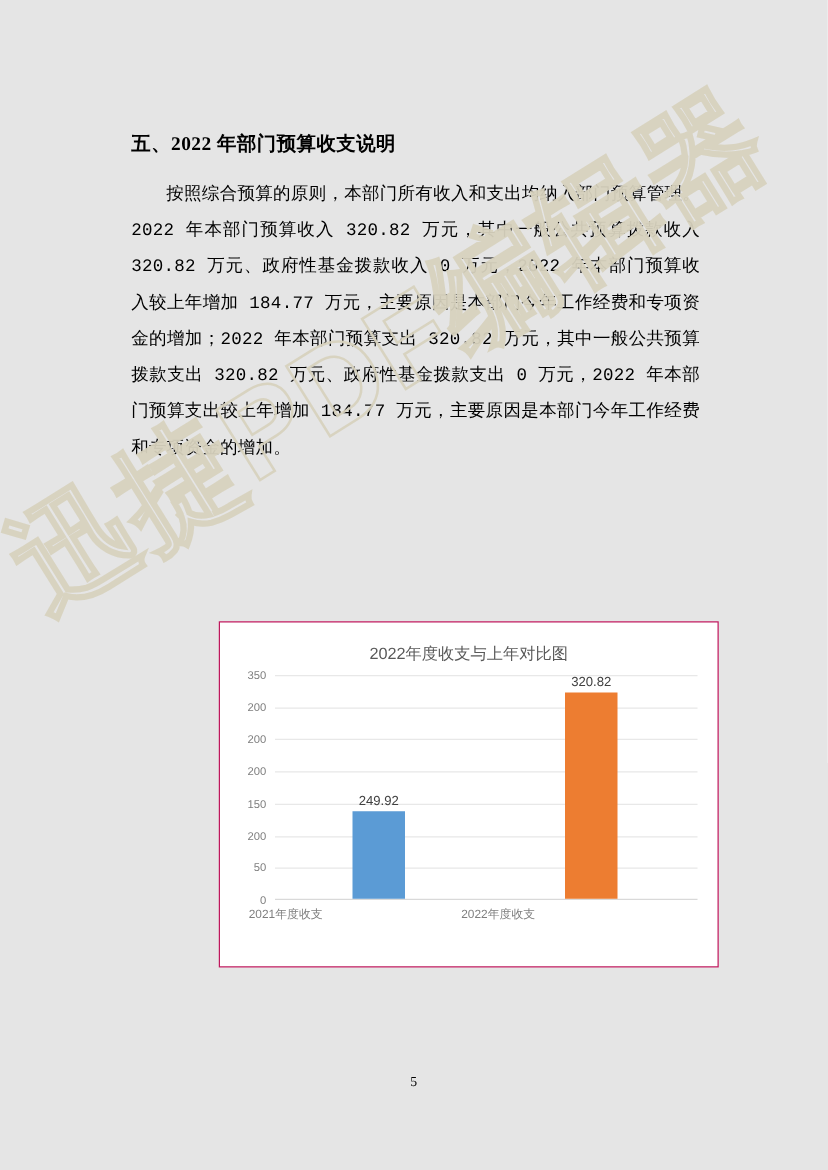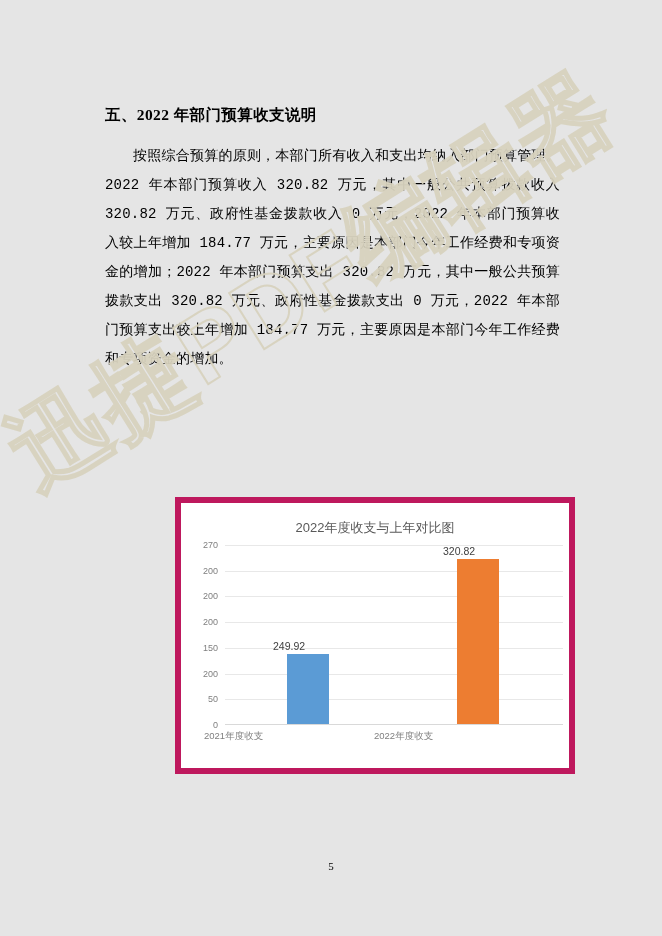--- a/index.html
+++ b/index.html
@@ -52,21 +52,21 @@
     letter-spacing: 0.2px;
     font-family: Liberation Mono, monospace;
   }
   
   .chart-box {
     position: absolute;
     left: 175px;
     top: 497px;
     width: 400px;
     height: 277px;
-    border: 6px solid #be185d;
+    border: 1px solid #be185d;
     background: #ffffff;
     box-sizing: border-box;
   }
   .chart-title {
     position: absolute;
     top: 16px;
     left: 0;
     width: 100%;
     text-align: center;
     font-family: "Liberation Sans", sans-serif;
@@ -112,21 +112,21 @@
     background: #d9d9d9;
   }
   .bar {
     position: absolute;
     bottom: 1px;
     width: 42px;
   }
   .bar-label {
     position: absolute;
     width: 70px;
-    text-align: left;
+    text-align: center;
     font-family: "Liberation Sans", sans-serif;
     font-size: 10.5px;
     color: #404040;
   }
   .x-lab {
     position: absolute;
     top: 227px;
     width: 120px;
     text-align: left;
     font-family: "Liberation Sans", sans-serif;
@@ -204,21 +204,21 @@
     <div class="chart-title">2022年度收支与上年对比图</div>
 
     <div class="y-axis-labels">
       <div class="y-lab" style="top:180px">0</div>
       <div class="y-lab" style="top:154.3px">50</div>
       <div class="y-lab" style="top:128.6px">200</div>
       <div class="y-lab" style="top:102.9px">150</div>
       <div class="y-lab" style="top:77.1px">200</div>
       <div class="y-lab" style="top:51.4px">200</div>
       <div class="y-lab" style="top:25.7px">200</div>
-      <div class="y-lab" style="top:0px">270</div>
+      <div class="y-lab" style="top:0px">350</div>
     </div>
 
     <div class="plot">
       <div class="gridline" style="top:0px"></div>
       <div class="gridline" style="top:25.7px"></div>
       <div class="gridline" style="top:51.4px"></div>
       <div class="gridline" style="top:77.1px"></div>
       <div class="gridline" style="top:102.9px"></div>
       <div class="gridline" style="top:128.6px"></div>
       <div class="gridline" style="top:154.3px"></div>

